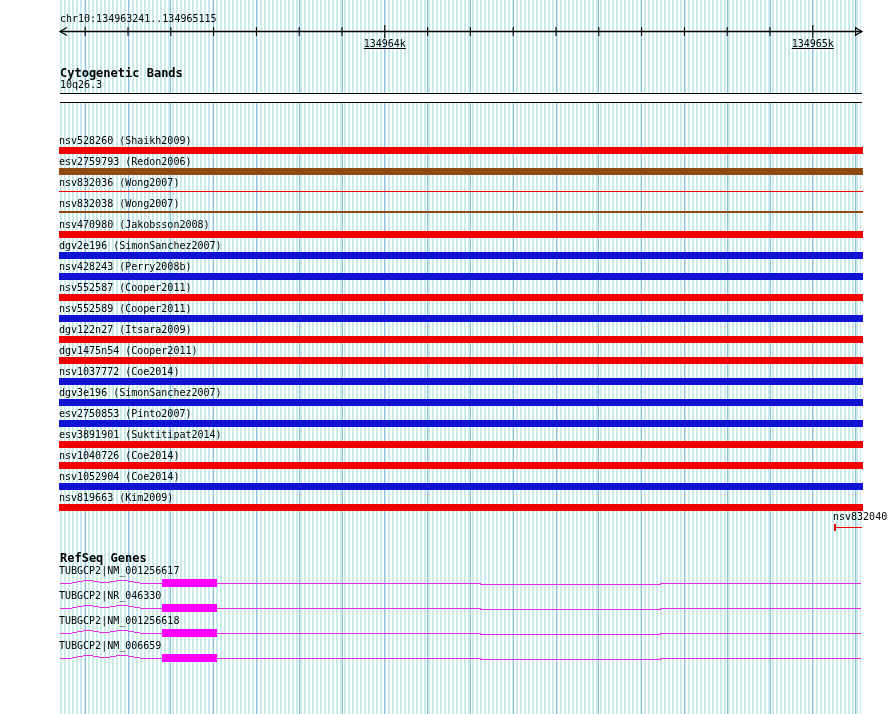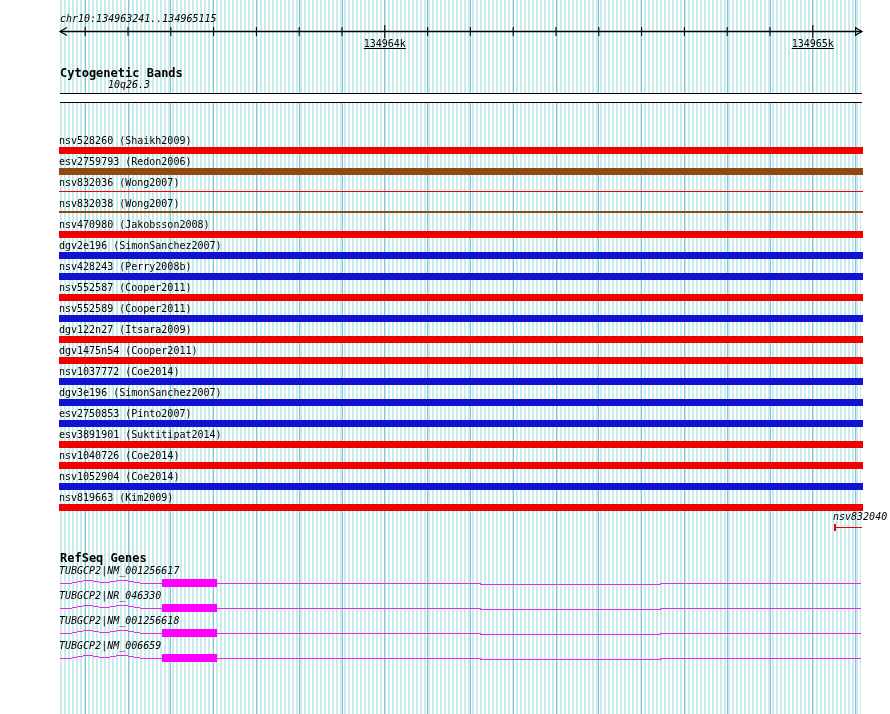--- a/index.html
+++ b/index.html
@@ -5,21 +5,21 @@
   html,body{margin:0;padding:0;background:#ffffff;}
   #canvas{
     position:relative;width:890px;height:714px;overflow:hidden;background:#ffffff;
     font-family:"DejaVu Sans Mono",monospace;color:#000;
   }
   .stripes{
     position:absolute;left:60px;top:0;width:801px;height:714px;
     background:repeating-linear-gradient(to right,#c9ebec 0px,#c9ebec 2px,rgba(0,0,0,0) 2px,rgba(0,0,0,0) 4px);
   }
   .gridline{position:absolute;top:0;width:1px;height:714px;background:#8cc0dc;}
-  .txt{position:absolute;white-space:pre;font-size:10px;line-height:11px;font-style:italic;}
+  .txt{position:absolute;white-space:pre;font-size:10px;line-height:11px;}
   .heading{position:absolute;white-space:pre;font-size:12px;line-height:12px;font-weight:bold;}
   .ruler-svg{position:absolute;left:0;top:0;}
   .tick-label{position:absolute;font-size:10px;line-height:11px;transform:translateX(-50%);white-space:pre;text-decoration:underline;}
   .band-box{position:absolute;left:60px;width:802px;top:93px;height:8px;background:#ffffff;border-top:1.4px solid #000;border-bottom:1.4px solid #000;}
   .vlabel{position:absolute;left:59px;white-space:pre;font-size:10px;line-height:11px;}
   .vbar{position:absolute;left:59px;width:804px;}
   .gene-svg{position:absolute;left:0;}
   .pv-line{position:absolute;background:#f20000;}
 </style>
 </head>
@@ -74,21 +74,21 @@
       <line x1="770.0" y1="27" x2="770.0" y2="36" stroke="#000" stroke-width="1.1"></line>
       <line x1="812.8" y1="25" x2="812.8" y2="38" stroke="#000" stroke-width="1.1"></line>
       <line x1="855.6" y1="27" x2="855.6" y2="36" stroke="#000" stroke-width="1.1"></line>
     </svg>
   <div id="ruler-labels">
       <div class="tick-label" style="left: 384.8px; top: 38px;">134964k</div>
       <div class="tick-label" style="left: 812.8px; top: 38px;">134965k</div>
     </div>
 
   <div class="heading" style="left:60px;top:67px;">Cytogenetic Bands</div>
-  <div class="txt" style="left:60px;top:79px;margin-left:48px;">10q26.3</div>
+  <div class="txt" style="left:60px;top:79px;">10q26.3</div>
   <div class="band-box"></div>
 
   <div id="variants">
       <div class="vlabel" style="top: 135px;">nsv528260 (Shaikh2009)</div>
       <div class="vbar" style="background: rgb(242, 0, 0); top: 147px; height: 7px;"></div>
       <div class="vlabel" style="top: 156px;">esv2759793 (Redon2006)</div>
       <div class="vbar" style="background: rgb(143, 74, 18); top: 168px; height: 7px;"></div>
       <div class="vlabel" style="top: 177px; text-align: center;">nsv832036 (Wong2007)</div>
       <div class="vbar" style="background: rgb(242, 0, 0); top: 191px; height: 1px;"></div>
       <div class="vlabel" style="top: 198px;">nsv832038 (Wong2007)</div>

